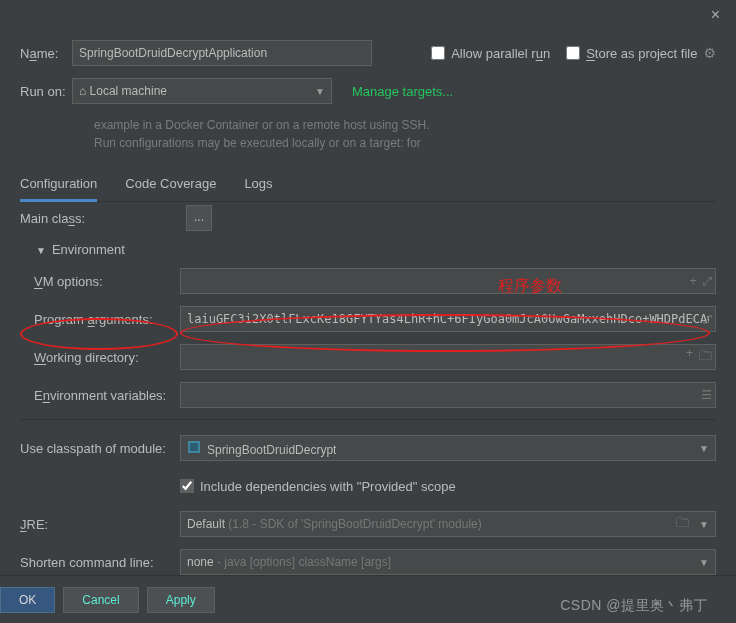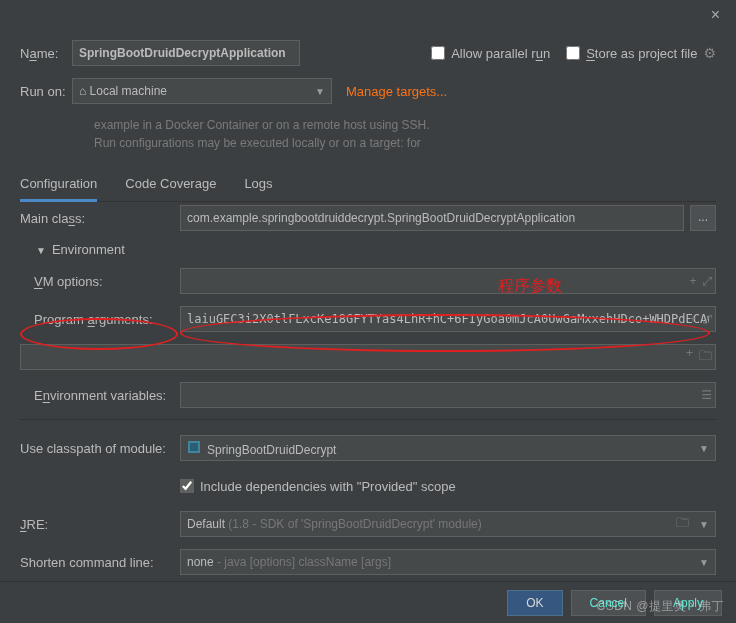--- a/index.html
+++ b/index.html
@@ -5,49 +5,49 @@
 * { box-sizing: border-box; margin: 0; padding: 0; }
 body { width: 736px; height: 623px; background: #3c3f41; color: #bbb; font-family: "Segoe UI", Arial, sans-serif; font-size: 13px; overflow: hidden; position: relative; }
 .titlebar { height: 30px; display: flex; justify-content: flex-end; align-items: center; padding-right: 8px; }
 .close-x { color: #aaa; font-size: 16px; padding: 0 8px; cursor: pointer; }
 .content { padding: 10px 20px 0 20px; }
 .row { display: flex; align-items: center; margin-bottom: 12px; }
 .label-col { width: 160px; color: #bbb; }
 .label-col.short { width: 52px; }
 .u { text-decoration: underline; text-underline-offset: 2px; }
 input[type=text], .combo, .field { background: #45494a; border: 1px solid #5e6060; color: #bbb; height: 26px; padding: 0 6px; font-size: 12px; }
-.name-input { width: 228px; font-weight: bold; }
+.name-input { width: 300px; }
 .chk { display: flex; align-items: center; gap: 6px; color: #bbb; }
 .chk input { width: 14px; height: 14px; accent-color: #5e6060; }
 .gear { color: #888; margin-left: 6px; font-size: 14px; }
 .combo { display: flex; align-items: center; justify-content: space-between; width: 260px; cursor: pointer; }
 .combo-wide { flex: 1; }
 .chev { color: #999; font-size: 10px; }
-.link { color: #f97316; margin-left: 14px; cursor: pointer; }
+.link { color: #22c55e; margin-left: 20px; cursor: pointer; }
 .hint { color: #7a7a7a; font-size: 12px; line-height: 1.5; margin-left: 74px; margin-bottom: 18px; }
 .tabs { display: flex; gap: 28px; border-bottom: 1px solid #323232; margin-bottom: 2px; }
 .tab { padding: 6px 0 8px; color: #bbb; cursor: pointer; }
 .tab.active { border-bottom: 3px solid #4a88c7; margin-bottom: -1px; }
 .form-row { display: flex; align-items: center; margin-bottom: 10px; min-height: 28px; }
 .browse-btn { width: 26px; height: 26px; background: #4c5052; border: 1px solid #5e6060; color: #bbb; margin-left: 6px; text-align: center; line-height: 22px; cursor: pointer; font-size: 12px; }
 .section-hdr { color: #bbb; margin: 10px 0 10px 16px; cursor: pointer; }
 .tri { display: inline-block; margin-right: 6px; font-size: 10px; }
 .input-flex { flex: 1; display: flex; align-items: center; position: relative; }
 .input-flex input, .input-flex .combo { flex: 1; }
 .icons-right { position: absolute; right: 4px; display: flex; gap: 6px; color: #777; font-size: 12px; pointer-events: none; }
 .icons-right.actionable { pointer-events: auto; }
 .dim { color: #777; }
 .module-icon { display: inline-flex; margin-right: 6px; }
 .folder-icon { color: #888; font-size: 13px; }
-.buttonbar { position: absolute; bottom: 0; left: 0; right: 0; height: 42px; background: #3c3f41; border-top: 1px solid #323232; display: flex; justify-content: flex-end; align-items: center; padding-right: 14px; gap: 8px; }
+.buttonbar { position: absolute; bottom: 0; left: 0; right: 0; height: 48px; background: #3c3f41; border-top: 1px solid #323232; display: flex; align-items: center; padding-right: 14px; gap: 8px; }
 .btn { height: 26px; padding: 0 18px; border: 1px solid #5e6060; background: #4c5052; color: #5eead4; cursor: pointer; font-size: 12px; }
 .btn.primary { background: #365880; border-color: #4c708c; color: #d6d6d6; }
 .annot-oval { position: absolute; border: 2px solid #e02020; border-radius: 50%; pointer-events: none; }
 .annot-text { position: absolute; color: #e02020; font-size: 16px; pointer-events: none; font-family: "Microsoft YaHei", sans-serif; }
-.watermark { position: absolute; bottom: 8px; right: 12px; color: rgba(220,220,220,0.55); font-size: 12px; pointer-events: none; letter-spacing: 0.5px; }
+.watermark { position: absolute; bottom: 8px; right: 28px; color: rgba(220,220,220,0.55); font-size: 14px; pointer-events: none; letter-spacing: 0.5px; }
 .sep { border: none; border-top: 1px solid #323232; margin: 8px 0 14px; }
 .pa-input { font-family: Consolas, monospace; font-size: 11px; }
 svg.mod { width: 14px; height: 14px; }
 </style>
 </head>
 <body>
 
 <div class="titlebar">
   <span class="close-x">×</span>
 </div>
@@ -84,23 +84,20 @@
   </div>
 
   <div class="tabs">
     <div class="tab active">Configuration</div>
     <div class="tab">Code Coverage</div>
     <div class="tab">Logs</div>
   </div>
 
   <div class="form-row">
     <div class="label-col"><span>Main cla</span><span class="u">s</span><span>s:</span></div>
-    <div class="input-flex">
-      <input type="text" value="com.example.springbootdruiddecrypt.SpringBootDruidDecryptApplication" style="">
-    </div>
     <div class="browse-btn">...</div>
   </div>
 
   <div class="section-hdr">
     <span class="tri">▼</span><span>Environment</span>
   </div>
 
   <div class="form-row">
     <div class="label-col" style="padding-left:14px"><span class="u">V</span><span>M options:</span></div>
     <div class="input-flex">
@@ -117,20 +114,21 @@
     <div class="input-flex">
       <input type="text" class="pa-input" value="laiuGEC3i2X0tlFLxcKe18GFYTYas4LhR+hC+6FIyGoa0mJcA0UwGaMxxehHDco+WHDPdECAwEAAQ==" style="">
       <span class="icons-right actionable">
           <span>+</span>
           <span>⤢</span>
         </span>
     </div>
   </div>
 
   <div class="form-row">
+    <div class="label-col" style="padding-left:14px"><span class="u">W</span><span>orking directory:</span></div>
     <div class="input-flex">
       <input type="text" value="" style="">
       <span class="icons-right actionable">
           <span>+</span>
           <span class="folder-icon">🗀</span>
         </span>
     </div>
   </div>
 
   <div class="form-row">

